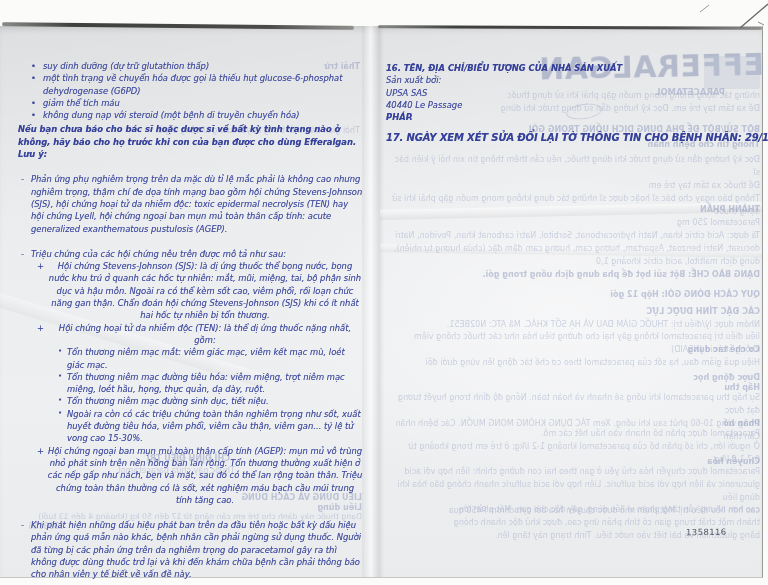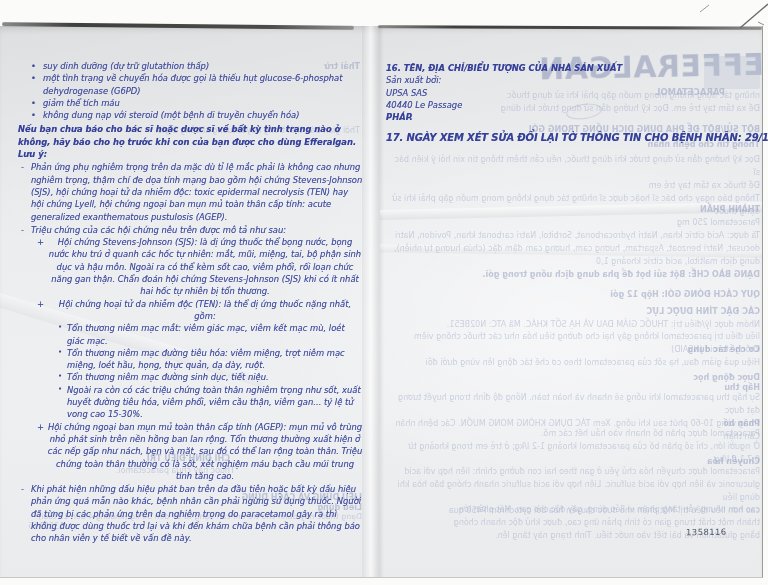--- a/index.html
+++ b/index.html
@@ -39,21 +39,21 @@
   .scratch{position:absolute;right:0;top:0;}
   
   .col{position:absolute;font-size:8.4px;line-height:12.3px;color:#414da0;
        text-shadow:0 0 .5px rgba(65,77,160,.55);}
   .col-left{left:18px;top:60px;width:345px;}
   .col-right{left:386px;top:62px;width:372px;}
   .b{font-weight:bold;color:#35409a;}
   .par{position:relative;margin:0;font-style:italic;}
   .bullet{padding-left:25px;}
   .bullet::before{content:"•";position:absolute;left:13px;top:0;}
-  .dash{padding-left:13px;margin-top:1px;}
+  .dash{padding-left:13px;margin-top:13px;}
   .dash::before{content:"-";position:absolute;left:3px;top:0;}
   .plus{padding-left:29px;text-align:center;}
   .plus::before{content:"+";position:absolute;left:19px;top:0;}
   .sub{padding-left:49px;}
   .sub::before{content:"•";position:absolute;left:40px;top:-1px;font-size:7px;}
   .mt2{margin-top:2px;} .mt9{margin-top:9px;}
   .nowrap{white-space:nowrap;letter-spacing:-.15px;font-size:10px;}
   .code{position:absolute;left:686px;top:527px;font-size:8.5px;letter-spacing:.4px;
         color:#4e5564;transform:rotate(-.5deg);}
   

